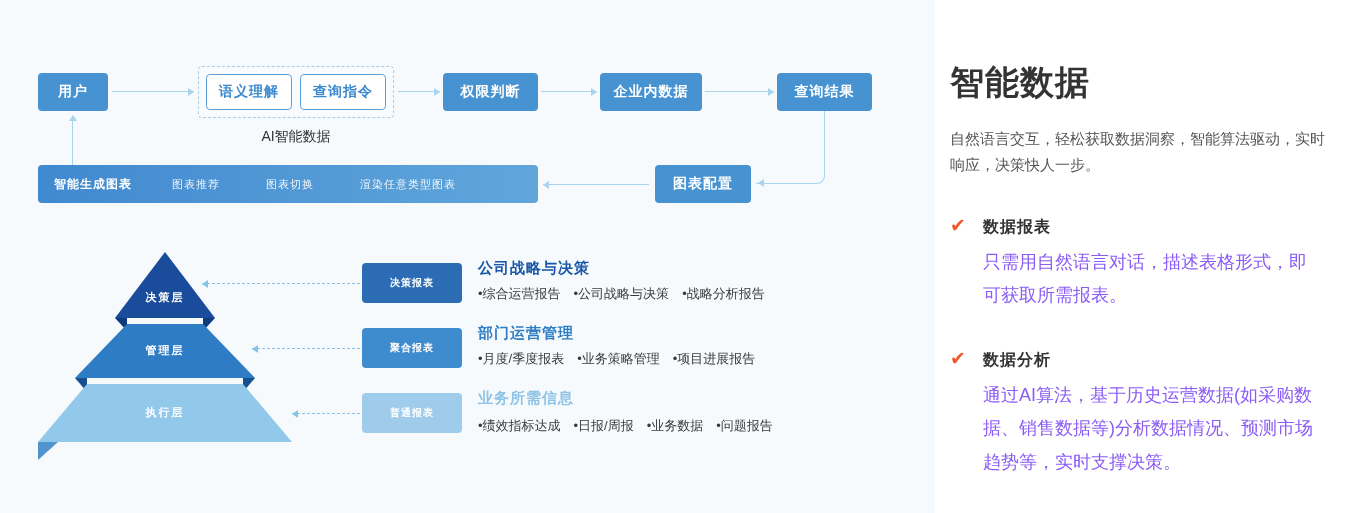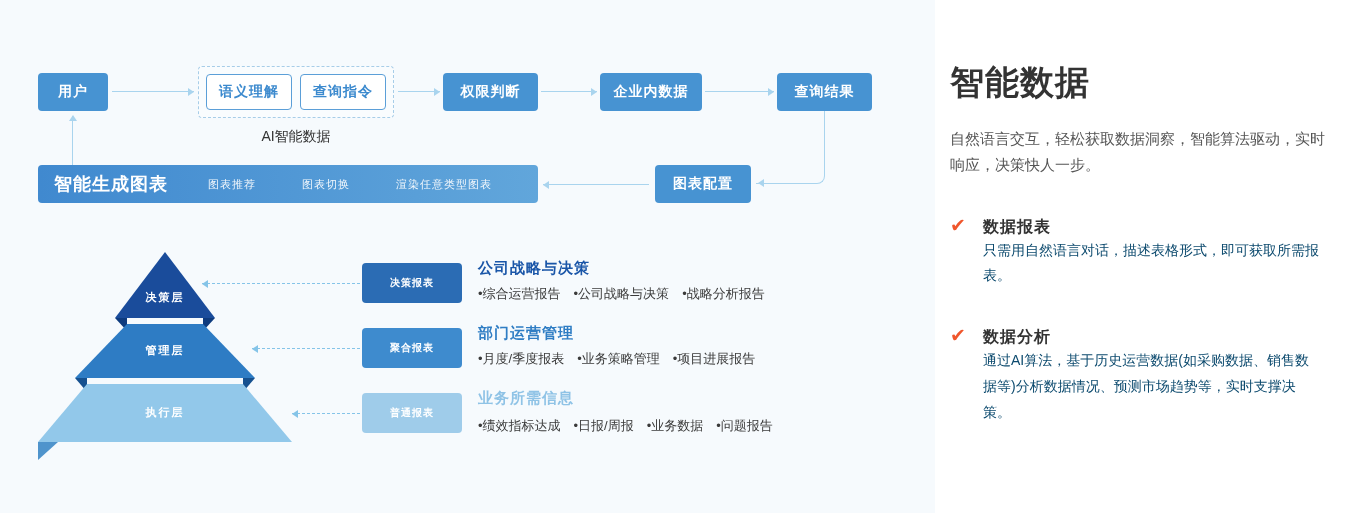--- a/index.html
+++ b/index.html
@@ -37,21 +37,21 @@
   .elbow::before { content:""; position:absolute; left:-2px; bottom:-4px;
     border:4px solid transparent; border-right:6px solid #a9d4ee; }
   .dash-arrow { position:absolute; height:0; border-top:1px dashed #85c4e8; }
   .dash-arrow::before { content:""; position:absolute; left:-4px; top:-4px;
     border:4px solid transparent; border-right:6px solid #85c4e8; }
 
   
   .chart-bar { position:absolute; left:38px; top:165px; width:500px; height:38px;
     border-radius:4px; background:linear-gradient(90deg,#4089cf,#61a6db);
     display:flex; align-items:center; padding:0 16px; color:#fff; }
-  .chart-bar .bar-title { font-size:18px; font-weight:bold; letter-spacing:1px; margin-right:40px; }
+  .chart-bar .bar-title { font-size:12px; font-weight:bold; letter-spacing:1px; margin-right:40px; }
   .chart-bar .bar-item { font-size:11px; color:rgba(255,255,255,0.92); margin-right:46px;
     letter-spacing:1px; }
   .chart-bar .bar-item:last-child { margin-right:0; }
 
   
   .pyramid { position:absolute; left:30px; top:250px; width:270px; height:212px; }
   .pyramid svg { position:absolute; left:0; top:0; }
   .pyr-label { position:absolute; left:0; width:100%; text-align:center; color:#fff;
     font-size:11px; font-weight:bold; letter-spacing:2px; }
   .pyr-label.l1 { top:40px; } .pyr-label.l2 { top:93px; } .pyr-label.l3 { top:155px;font-family:Liberation Mono, monospace; }
@@ -71,21 +71,21 @@
   .rep-items.i1 { top:285px; } .rep-items.i2 { top:350px; } .rep-items.i3 { top:417px; }
 
   
   .panel { position:absolute; left:950px; top:60px; width:392px; }
   .panel-title { font-size:34px; font-weight:600; color:#333; letter-spacing:1px; }
   .panel-intro { margin-top:20px; font-size:15px; color:#555; line-height:1.75; width:386px; }
   .feature { position:relative; padding-left:33px; margin-top:38px; width:372px; }
   .feature .check { position:absolute; left:0; top:-3px; color:#f0562c; font-size:19px;
     font-weight:bold; }
   .feature .f-title { font-size:16px; font-weight:bold; color:#333; letter-spacing:1px; }
-  .feature .f-desc { margin-top:0; font-size:14px; color:#0c4a6e; line-height:1.85; }
+  .feature .f-desc { margin-top:8px; font-size:18px; color:#8b5cf6; line-height:1.85; }
 </style>
 </head>
 <body>
 
 <div class="stage">
 
   <div class="diagram">
 
     <div class="fbox" style="left:38px; top:73px; width:70px;">用户</div>
 

